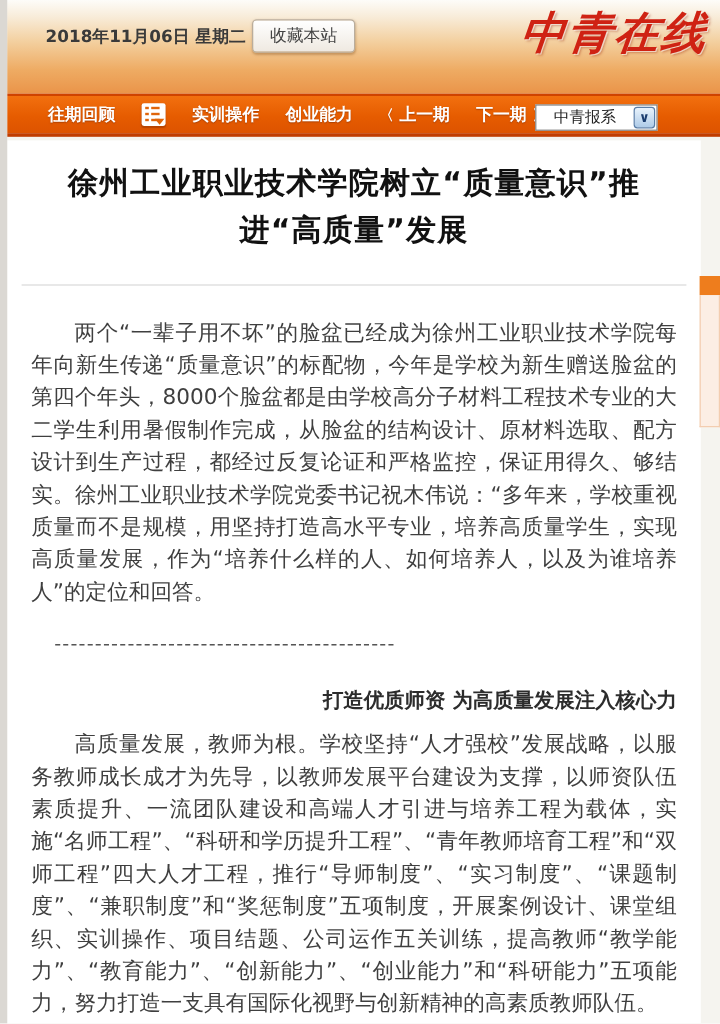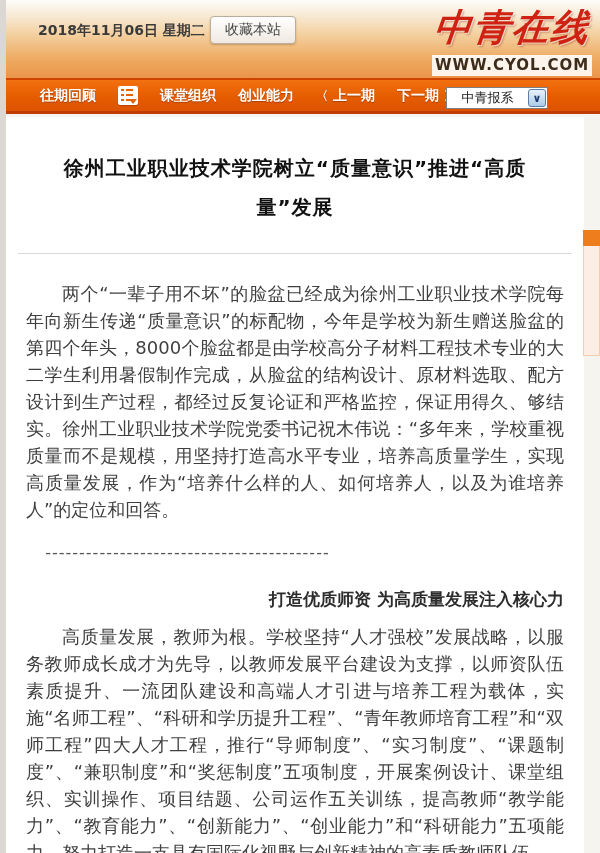--- a/index.html
+++ b/index.html
@@ -41,21 +41,21 @@
   .select-box { position:absolute; right:52px; top:7px; width:102px; height:22px; background:#ffffff;
     border:1px solid #7f7f7f; display:flex; align-items:center; cursor:pointer; }
   .select-value { flex:1; font-size:13px; color:#222; text-align:center; }
   .select-arrow { width:18px; height:18px; margin-right:1px; border:1px solid #5a7ea8; border-radius:3px;
     background:linear-gradient(180deg,#e9f3fc,#aecbe8); color:#1a3c6e; font-size:11px; font-weight:bold;
     display:flex; align-items:center; justify-content:center; }
 
   
   .content { position:absolute; left:6px; top:117px; width:578px; height:736px; background:#ffffff;
     overflow:hidden; }
-  .article-title { margin:32px 30px 0; text-align:center; font-size:20px; font-weight:bold; color:#111;
+  .article-title { margin:16px 30px 0; text-align:center; font-size:25px; font-weight:bold; color:#111;
     line-height:39px; letter-spacing:1px; }
   .title-divider { border:none; border-top:1px solid #d9d9d9; margin:26px 12px 0 12px; }
   .source-line { text-align:right; padding:6px 20px 0 0; font-size:13px; }
   .source-label { color:#45879b; margin-right:26px; }
   .issue-info { color:#3f7fae; }
   .article-body { padding:14px 20px 0 20px; }
   .para { font-size:18px; color:#3f3f3f; line-height:27px; text-indent:2em; text-align:justify;
     margin-top:12px; }
   .dashed-sep { font-size:16px; color:#555; line-height:27px; margin-top:16px; text-indent:1.2em;
     letter-spacing:1px; white-space:nowrap; overflow:hidden; }
@@ -71,36 +71,35 @@
 
 <div>
 
   <div class="left-strip"></div>
 
   <div class="top-header">
     <span class="date-text">2018年11月06日  星期二</span>
     <button class="fav-btn">收藏本站</button>
     <div class="logo-box">
       <span class="logo-calligraphy">中青在线</span>
-      <span class="logo-domain">WWW.CYOL.COM</span>
     </div>
   </div>
 
   <div class="navbar">
     <span class="nav-link">往期回顾</span>
     <span class="grid-icon">
       <i class="b" style="top:3px"></i>
         <i class="l" style="top:3px"></i>
       <i class="b" style="top:8px"></i>
         <i class="l" style="top:8px"></i>
       <i class="b" style="top:13px"></i>
         <i class="l" style="top:13px"></i>
       <span class="arrow"></span>
     </span>
-    <span class="nav-link">课堂组织</span>
+    <span class="nav-link">实训操作</span>
     <span class="nav-link">创业能力</span>
     <span class="nav-link">
       <span class="nav-chevron">〈</span>
       <span>上一期</span>
     </span>
     <span class="nav-link">
       <span>下一期</span>
       <span class="nav-chevron">〉</span>
     </span>
     <span class="select-box">

